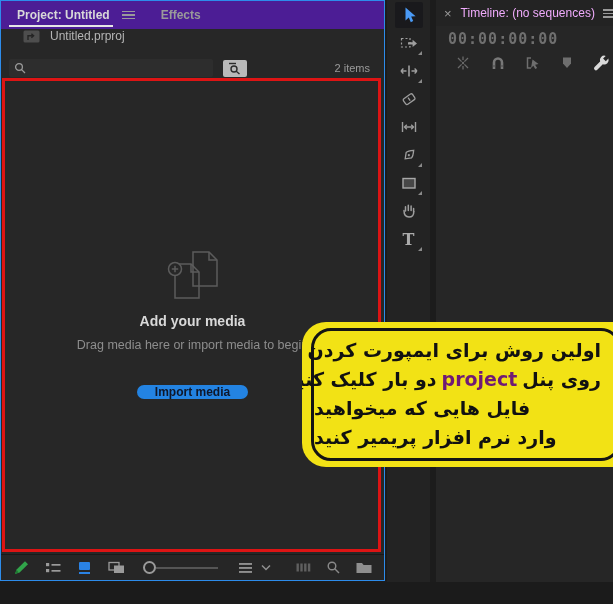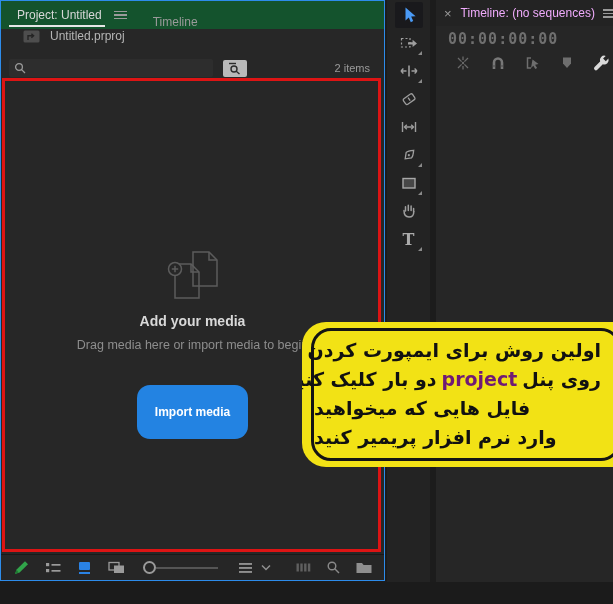--- a/index.html
+++ b/index.html
@@ -11,22 +11,22 @@
   }
   svg{display:block;}
 
   
   .project-panel{
     position:absolute;left:0;top:0;width:385px;height:581px;
     box-sizing:border-box;border:1px solid #2d8ceb;
     background:#272727;z-index:1;
   }
   .tabbar{
-    position:absolute;left:0;top:0;right:0;height:28px;background:#14532d;
-    display:flex;align-items:flex-end;
+    position:absolute;left:0;top:0;right:0;height:28px;background:#4c1d95;
+    display:flex;align-items:center;font-weight:bold;
   }
   .tab{font-size:12px;color:#9a9a9a;padding:0 4px;white-space:nowrap;}
   .tab.active{color:#d8d8d8;}
   .tab1wrap{position:relative;margin-left:12px;display:flex;align-items:center;height:100%;}
   .tab1wrap .underline{position:absolute;left:-4px;right:22px;bottom:2px;height:2px;background:#e6e6e6;}
   .hamburger{width:13px;height:9px;display:inline-block;position:relative;margin-left:8px;}
   .hamburger i{position:absolute;left:0;right:0;height:1.6px;background:#9a9a9a;}
   .hamburger i:nth-child(1){top:0}.hamburger i:nth-child(2){top:3.6px}.hamburger i:nth-child(3){top:7.2px}
   .tab-effects{margin-left:22px;}
 
@@ -48,22 +48,22 @@
   .items-count{position:absolute;right:14px;top:5px;font-size:11px;color:#9a9a9a;}
 
   .panel-content{position:absolute;left:0;top:78px;right:0;bottom:25px;background:#272727;}
 
   
   .empty-state{position:absolute;left:0;top:170px;width:383px;text-align:center;}
   .empty-docs{display:inline-block;}
   .empty-title{margin-top:4px;font-size:14px;font-weight:bold;color:#d9d9d9;}
   .empty-sub{margin-top:9px;font-size:12.5px;color:#8d8d8d;}
   .import-btn{
-    margin-top:33px;background:#2383e2;color:#ffffff;border:none;border-radius:13px;
-    font-size:12px;font-weight:bold;padding:20px 18px;font-family:inherit;
+    margin-top:33px;background:#2383e2;color:#0f172a;border:none;border-radius:13px;
+    font-size:12px;font-weight:bold;padding:0 18px;font-family:inherit;
   }
 
   
   .bottom-bar{
     position:absolute;left:0;right:0;bottom:0;height:25px;background:#262626;
     border-top:1px solid #191919;display:flex;align-items:center;
   }
   .bb{margin-left:14px;display:flex;align-items:center;background:none;border:none;padding:0;}
   .zoomslider{display:flex;align-items:center;margin-left:16px;}
   .zoomslider .knob{width:9px;height:9px;border:2px solid #9a9a9a;border-radius:50%;background:none;}
@@ -136,21 +136,21 @@
   <div class="tabbar">
     <div class="tab1wrap">
       <span class="tab active">Project: Untitled</span>
       <span class="hamburger">
           <i></i>
           <i></i>
           <i></i>
         </span>
       <span class="underline"></span>
     </div>
-    <span class="tab tab-effects">Timeline</span>
+    <span class="tab tab-effects">Effects</span>
   </div>
 
   <div class="crumb-row">
     <span class="navup">
       <svg width="17" height="14" viewBox="0 0 17 14">
         <rect x="0.5" y="1.5" width="16" height="12" rx="1.5" fill="#4e4e4e"></rect>
         <path d="M5 11 V6.8 h5.2 M8.4 4.8 l2.2 2 -2.2 2" stroke="#242424" stroke-width="1.4" fill="none"></path>
       </svg>
     </span>
     <span class="fname">Untitled.prproj</span>

